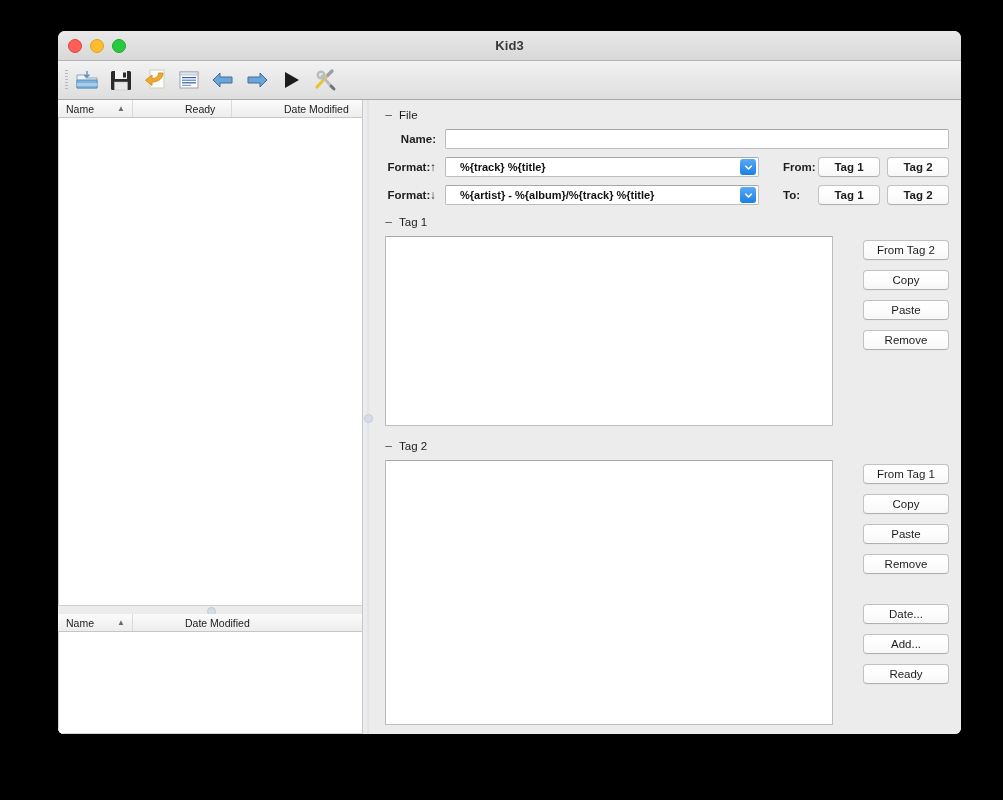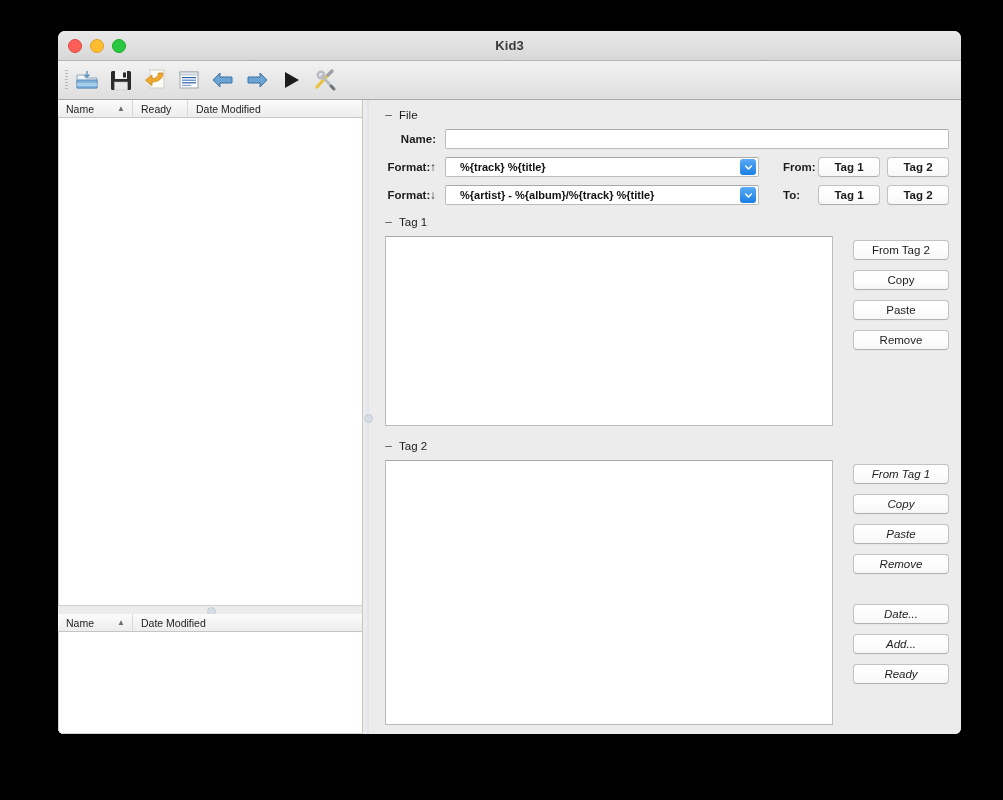--- a/index.html
+++ b/index.html
@@ -123,20 +123,21 @@
   .lv-header {
     height: 17px;
     flex: 0 0 17px;
     background: linear-gradient(to bottom, #fbfbfb 0%, #ededed 100%);
     border-bottom: 1px solid #c6c6c6;
     display: flex;
     align-items: flex-start;
     font-size: 10.5px;
     color: #1d1d1d;
     position: relative;
+    gap: 44px;
   }
   .lv-col {
     display: flex;
     align-items: center;
     height: 100%;
     padding-left: 8px;
     border-right: 1px solid #d9d9d9;
     box-sizing: border-box;
     overflow: hidden;
     white-space: nowrap;
@@ -346,21 +347,21 @@
   }
   .tag-btns {
     width: 96px;
     flex: 0 0 96px;
     margin-left: 20px;
     display: flex;
     flex-direction: column;
     gap: 10px;
     padding-top: 4px;
   }
-  .tag-btns .btn { width: 96px; margin-left: auto; margin-right: 0; }
+  .tag-btns .btn { width: 86px; margin-left: auto; margin-right: 0; }
   .btn-sep { height: 10px; flex: 0 0 10px; }
 
   
   #statusbar {
     height: 21px;
     flex: 0 0 21px;
     background: linear-gradient(to bottom, #f0f0f0 0%, #d5d5d5 100%);
     border-top: 1px solid #b6b6b6;
     display: flex;
     align-items: center;
@@ -547,21 +548,21 @@
             <div class="btn">Remove</div>
           </div>
         </div>
       </div>
 
       <div class="group-title">
         <span class="collapse-ind">–</span>
         <span>Tag 2</span>
       </div>
 
-      <div class="tag-section" style="flex:1 1 auto;padding-bottom:9px;font-style:italic;">
+      <div class="tag-section" style="flex:1 1 auto;padding-bottom:9px;">
         <div class="tag-row">
           <div class="tag-table"></div>
           <div class="tag-btns">
             <div class="btn">From Tag 1</div>
             <div class="btn">Copy</div>
             <div class="btn">Paste</div>
             <div class="btn">Remove</div>
             <div class="btn-sep"></div>
             <div class="btn">Date...</div>
             <div class="btn">Add...</div>

